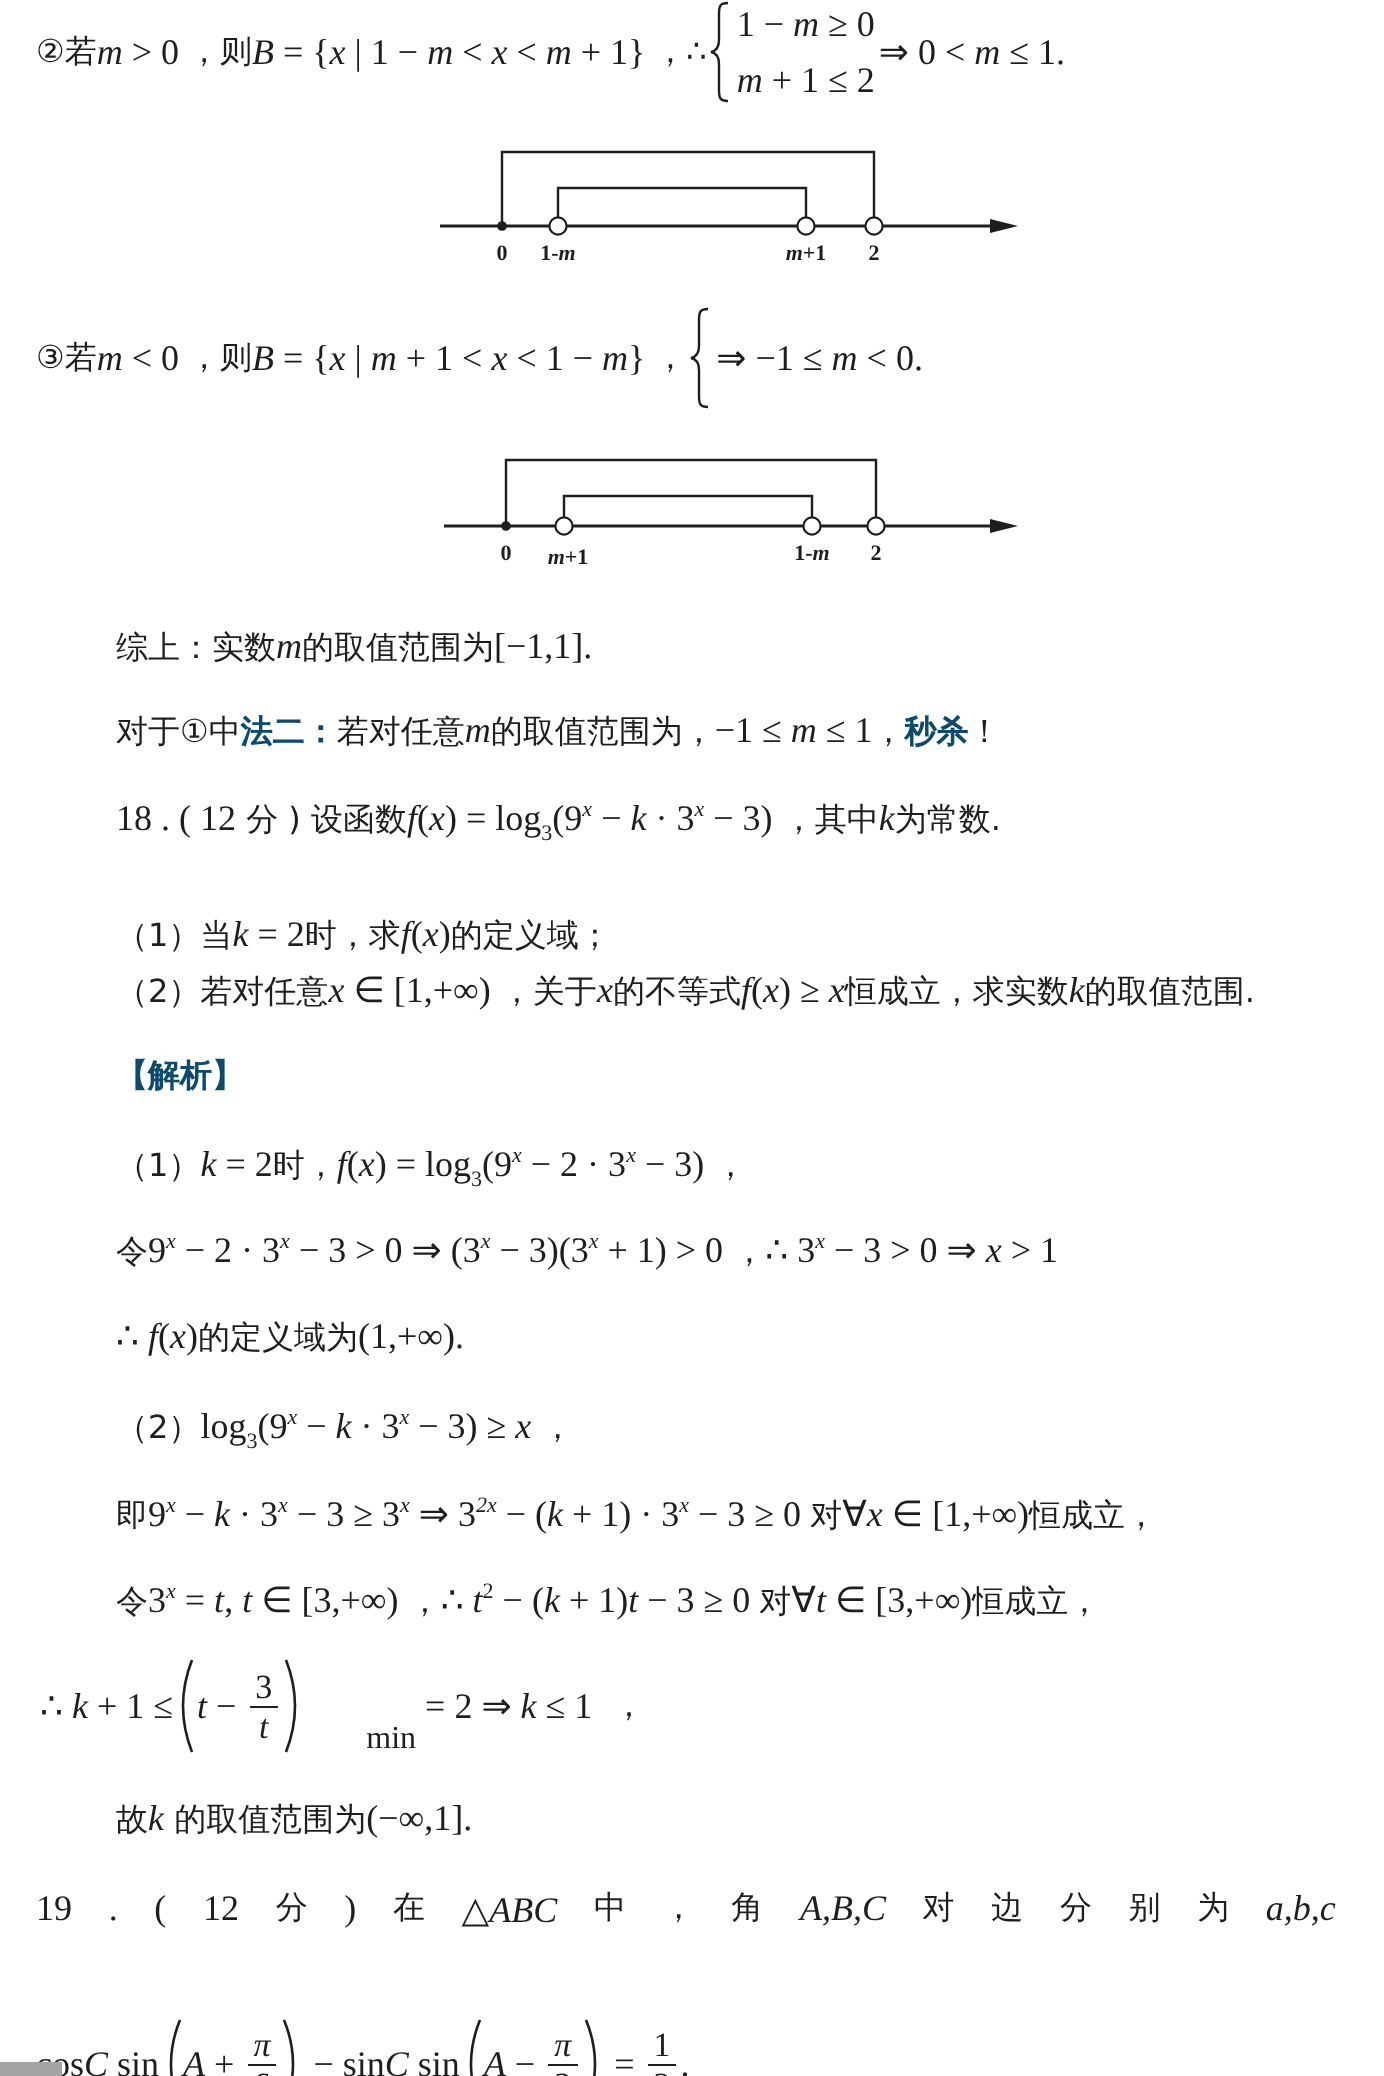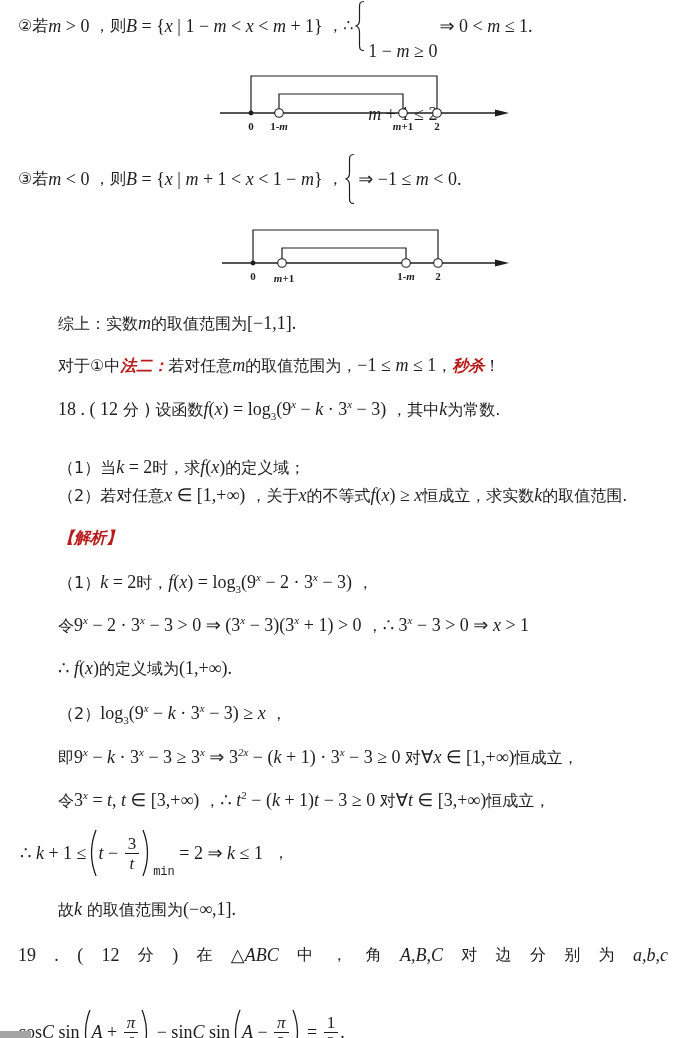--- a/index.html
+++ b/index.html
@@ -3,34 +3,34 @@
 <meta charset="utf-8">
 <style>
 *{box-sizing:border-box;}
 html,body{margin:0;padding:0;}
 body{width:692px;height:1038px;position:relative;background:#ffffff;color:#1e1e1e;overflow:hidden;}
 .line{position:absolute;left:18px;white-space:pre;height:22px;line-height:22px;font-size:16px;margin-left:40px;}
 .flexline{position:absolute;left:18px;display:flex;align-items:center;white-space:pre;}
 .cj{font-family:"DejaVu Sans",sans-serif;font-size:16px;}
 .mi{font-family:"Liberation Serif",serif;font-style:italic;font-size:18px;}
 .mn{font-family:"Liberation Serif",serif;font-size:18px;}
-.red{color:#b91c1c;font-weight:bold;font-style:italic;}
+.red{color:#0c4a6e;font-weight:bold;}
 .sup{font-family:"Liberation Serif",serif;font-style:italic;font-size:11px;vertical-align:7px;line-height:0;}
 .supn{font-family:"Liberation Serif",serif;font-size:11px;vertical-align:7px;line-height:0;}
 .sub{font-family:"Liberation Serif",serif;font-size:11px;vertical-align:-5px;line-height:0;}
 .sys{display:flex;align-items:stretch;height:52px;margin:0 2px 0 1px;}
 .sys-rows{display:flex;flex-direction:column;justify-content:space-between;padding-left:2px;}
-.sys-row{height:24px;line-height:24px;white-space:pre;margin-top:39px;}
+.sys-row{height:24px;line-height:24px;white-space:pre;}
 .frac{display:inline-flex;flex-direction:column;align-items:center;font-family:"Liberation Serif",serif;font-size:17px;line-height:19px;margin:0 2px;}
 .frac .num{border-bottom:1px solid #1e1e1e;padding:0 3px;}
 .frac .it{font-style:italic;}
-.minsub{font-family:Liberation Mono, monospace;font-size:12px;align-self:flex-end;margin-bottom:0px;}
+.minsub{font-family:Liberation Serif, serif;font-size:16px;align-self:flex-end;margin-bottom:0px;margin-left:30px;}
 .nl{position:absolute;}
 .nl text{font-family:"Liberation Serif",serif;font-weight:bold;font-size:11px;fill:#1e1e1e;}
-.justify{position:absolute;left:18px;width:650px;height:22px;display:flex;justify-content:space-between;align-items:center;white-space:pre;}
+.justify{position:absolute;left:18px;width:650px;height:22px;display:flex;justify-content:space-between;align-items:flex-start;white-space:pre;}
 .graybox{position:absolute;left:0;top:1031px;width:31px;height:7px;background:#a4a4a4;}
 </style>
 </head>
 <body>
 
 <div class="flexline" style="top:0px;height:52px;">
   <span class="cj">②若</span>
   <span class="mi">m</span>
   <span class="mn"> &gt; 0 </span>
   <span class="cj">，则</span>

